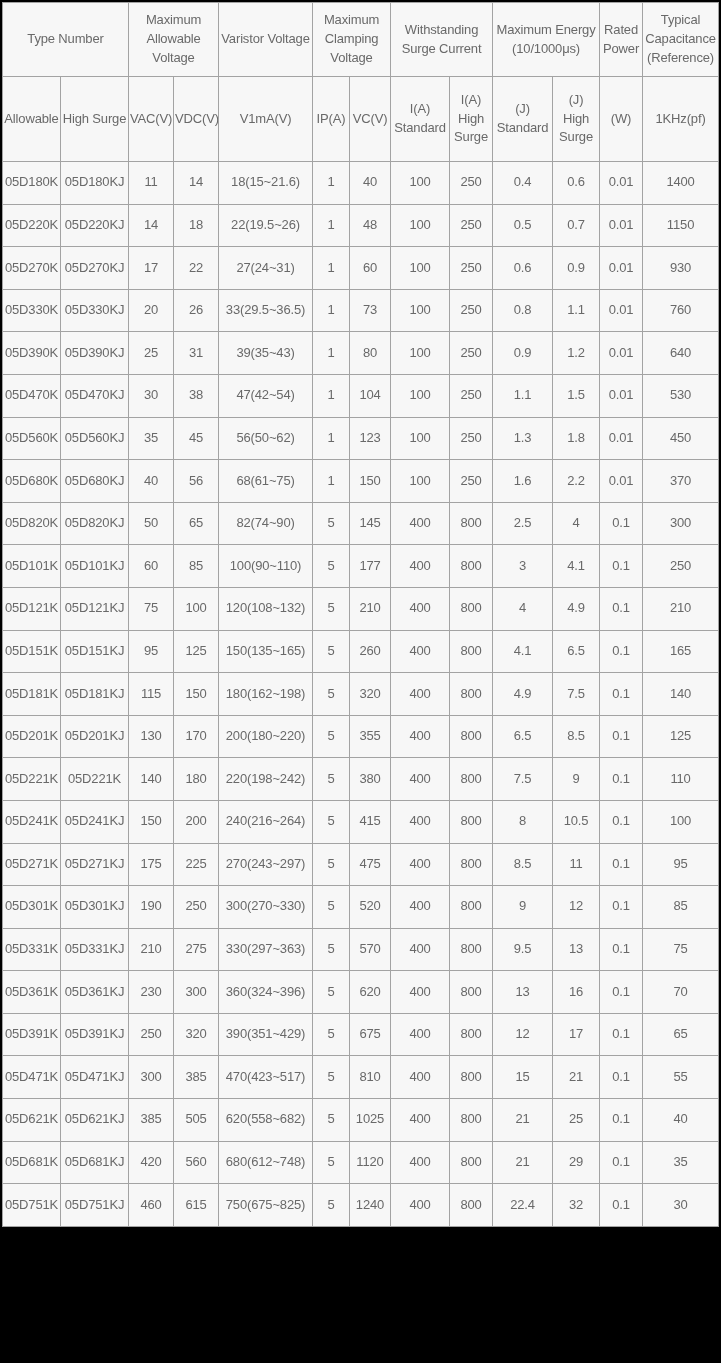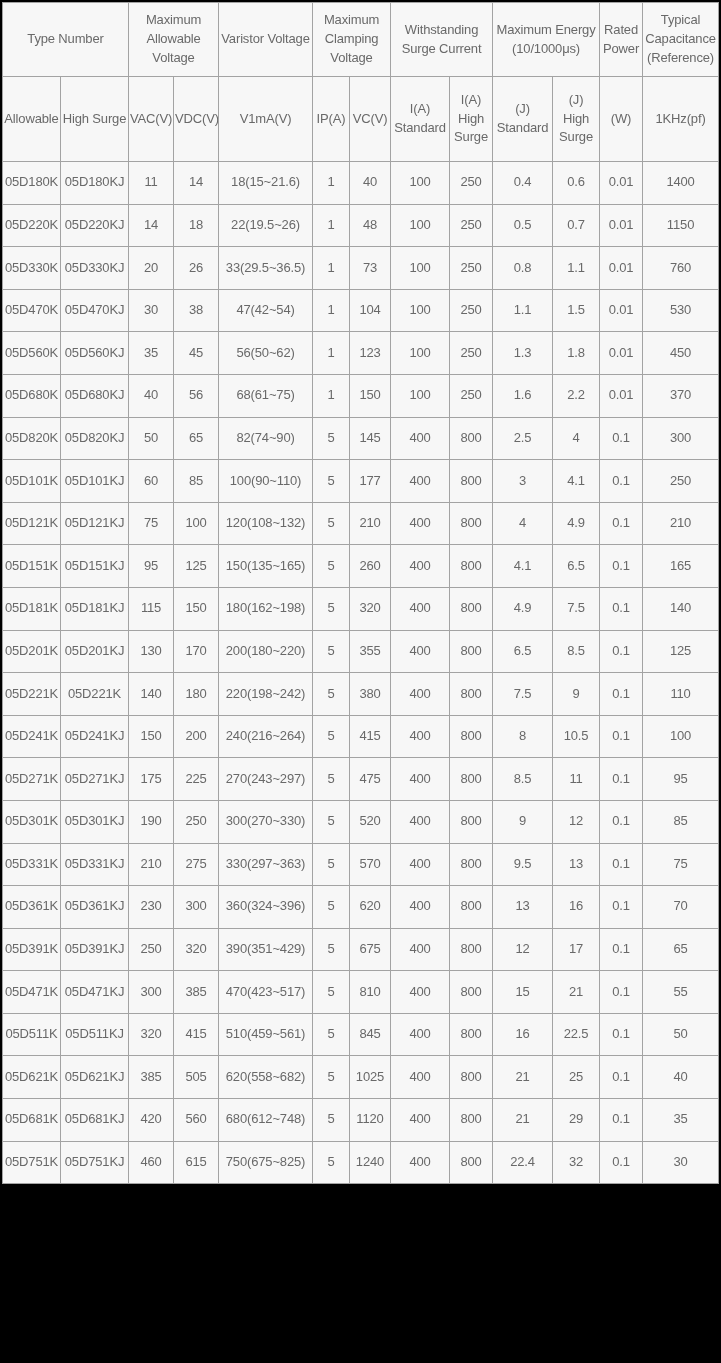--- a/index.html
+++ b/index.html
@@ -108,35 +108,65 @@
         <td>1</td>
         <td>48</td>
         <td>100</td>
         <td>250</td>
         <td>0.5</td>
         <td>0.7</td>
         <td>0.01</td>
         <td>1150</td>
       </tr>
       <tr>
+        <td>05D270K</td>
+        <td>05D270KJ</td>
+        <td>17</td>
+        <td>22</td>
+        <td>27(24~31)</td>
+        <td>1</td>
+        <td>60</td>
+        <td>100</td>
+        <td>250</td>
+        <td>0.6</td>
+        <td>0.9</td>
+        <td>0.01</td>
+        <td>930</td>
+      </tr>
+      <tr>
         <td>05D330K</td>
         <td>05D330KJ</td>
         <td>20</td>
         <td>26</td>
         <td>33(29.5~36.5)</td>
         <td>1</td>
         <td>73</td>
         <td>100</td>
         <td>250</td>
         <td>0.8</td>
         <td>1.1</td>
         <td>0.01</td>
         <td>760</td>
       </tr>
       <tr>
+        <td>05D390K</td>
+        <td>05D390KJ</td>
+        <td>25</td>
+        <td>31</td>
+        <td>39(35~43)</td>
+        <td>1</td>
+        <td>80</td>
+        <td>100</td>
+        <td>250</td>
+        <td>0.9</td>
+        <td>1.2</td>
+        <td>0.01</td>
+        <td>640</td>
+      </tr>
+      <tr>
         <td>05D470K</td>
         <td>05D470KJ</td>
         <td>30</td>
         <td>38</td>
         <td>47(42~54)</td>
         <td>1</td>
         <td>104</td>
         <td>100</td>
         <td>250</td>
         <td>1.1</td>
@@ -378,35 +408,20 @@
         <td>5</td>
         <td>810</td>
         <td>400</td>
         <td>800</td>
         <td>15</td>
         <td>21</td>
         <td>0.1</td>
         <td>55</td>
       </tr>
       <tr>
-        <td>05D511K</td>
-        <td>05D511KJ</td>
-        <td>320</td>
-        <td>415</td>
-        <td>510(459~561)</td>
-        <td>5</td>
-        <td>845</td>
-        <td>400</td>
-        <td>800</td>
-        <td>16</td>
-        <td>22.5</td>
-        <td>0.1</td>
-        <td>50</td>
-      </tr>
-      <tr>
         <td>05D621K</td>
         <td>05D621KJ</td>
         <td>385</td>
         <td>505</td>
         <td>620(558~682)</td>
         <td>5</td>
         <td>1025</td>
         <td>400</td>
         <td>800</td>
         <td>21</td>

